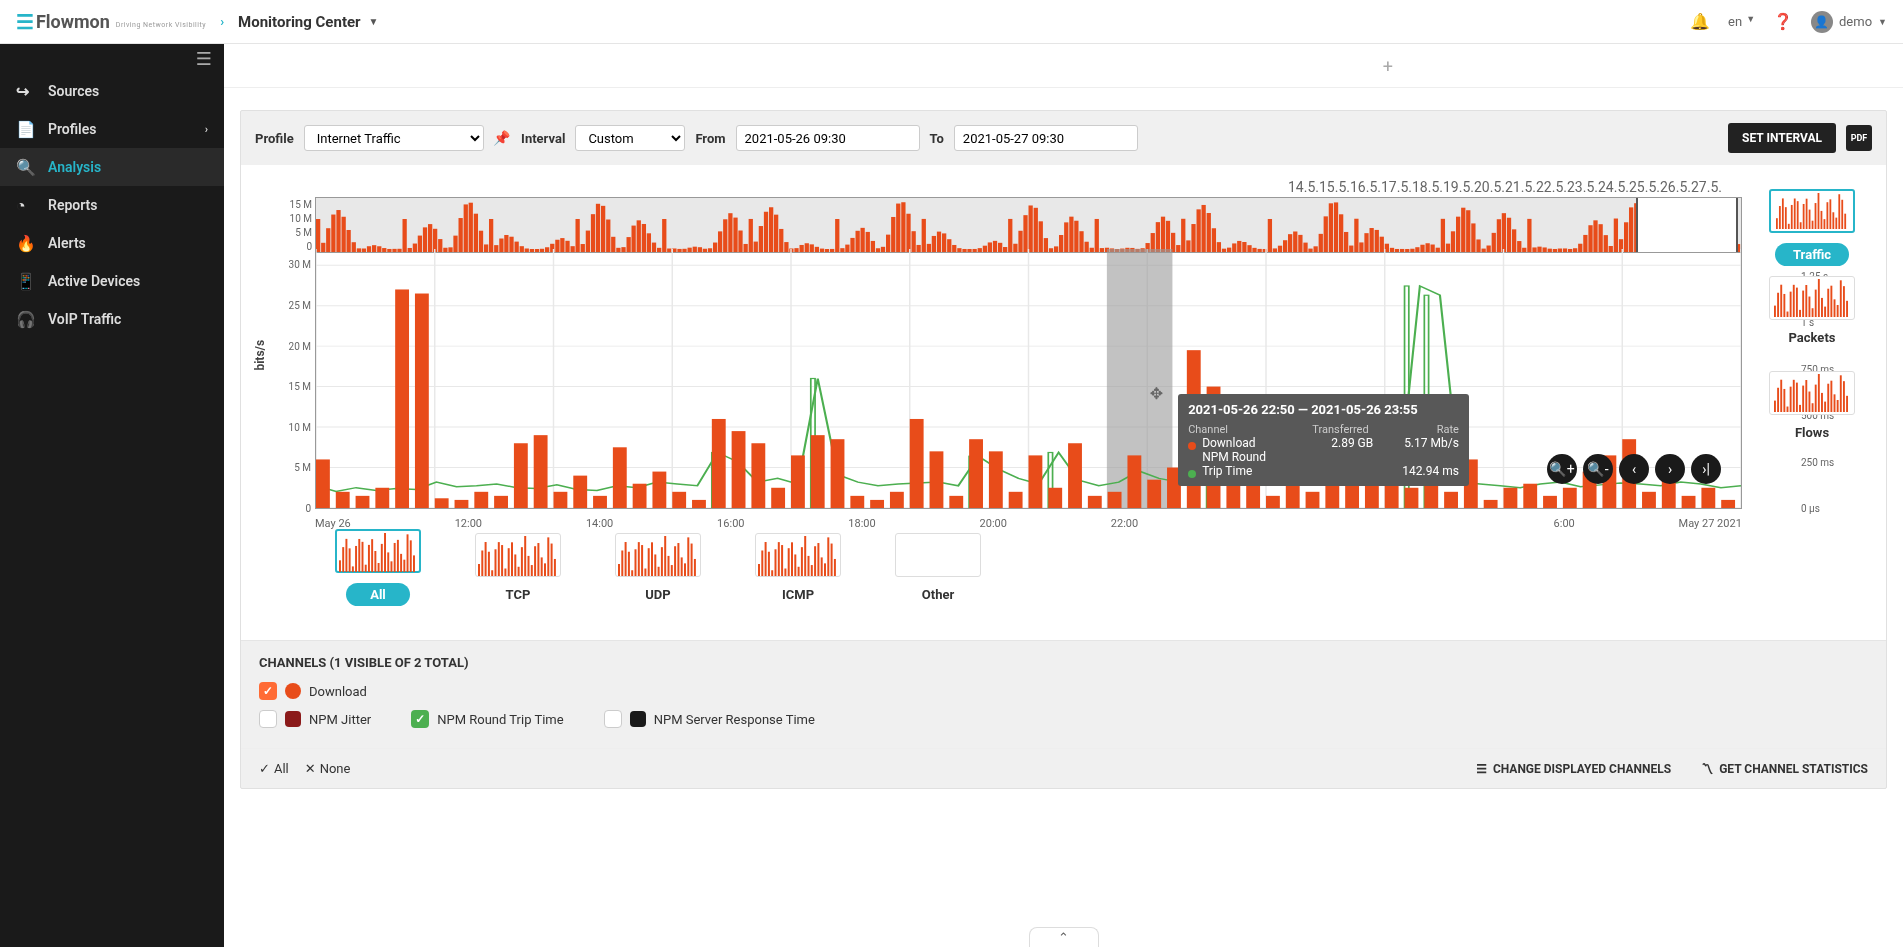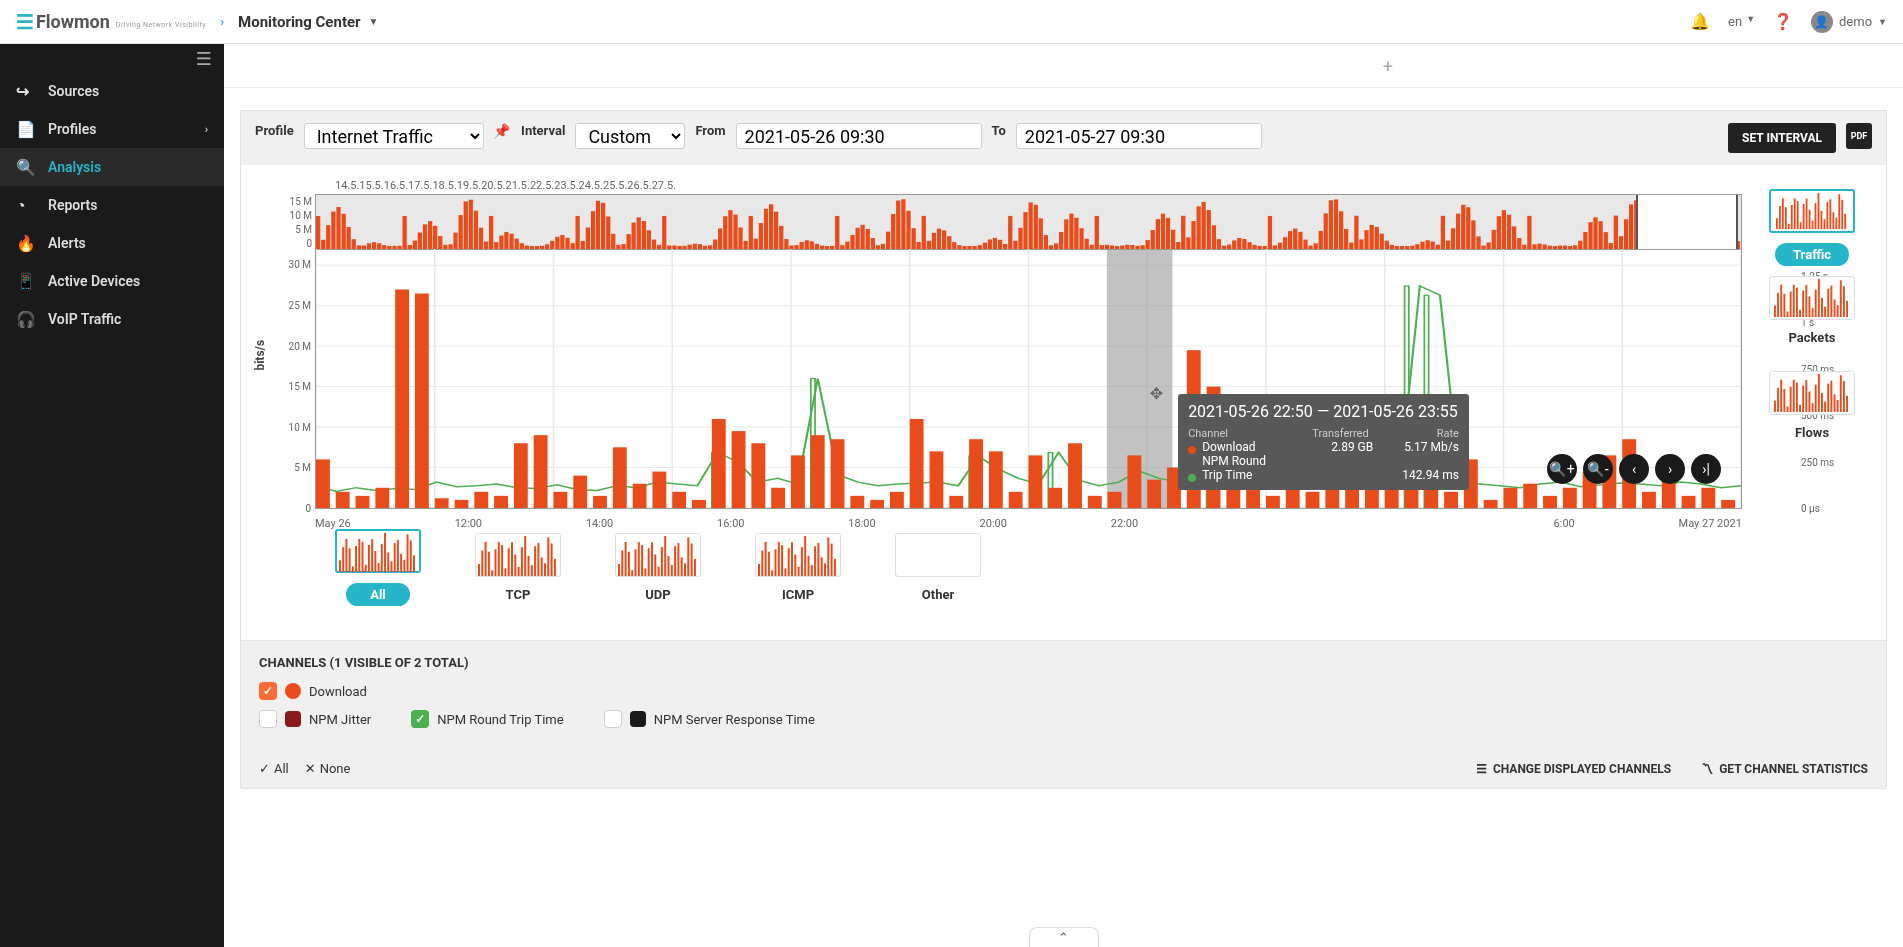--- a/index.html
+++ b/index.html
@@ -27,59 +27,59 @@
 .nav-item .nav-chevron { margin-left: auto; font-size: 11px; }
 
 
 .main { position: absolute; left: 224px; top: 44px; right: 0; bottom: 0; background: #fff; overflow: hidden; }
 .tabs-row { height: 44px; display: flex; align-items: flex-end; justify-content: center; border-bottom: 1px solid #eee; position: relative; }
 .tab { padding: 0 8px 8px; color: #27b5c9; font-weight: 700; font-size: 14px; border-bottom: 3px solid #27b5c9; }
 .tab-add { position: absolute; right: 510px; color: #aaa; font-size: 18px; padding-bottom: 10px; cursor: pointer; }
 
 
 .panel { margin: 22px 16px 0; background: #f0f0f0; border: 1px solid #e0e0e0; border-radius: 2px; }
-.controls { display: flex; padding: 12px 14px; gap: 10px; flex-wrap: wrap; }
+.controls { display: flex; align-items: center; padding: 12px 14px; gap: 10px; flex-wrap: wrap; }
 .controls label { font-weight: 700; font-size: 13px; }
-.controls select, .controls input[type="text"] { height: 26px; border: 1px solid #ccc; border-radius: 3px; padding: 0 8px; font-size: 18px; background: #fff; }
+.controls select, .controls input[type="text"] { height: 26px; border: 1px solid #ccc; border-radius: 3px; padding: 0 8px; font-size: 13px; background: #fff; }
 .controls select { min-width: 180px; }
 .controls input { min-width: 160px; }
 .pin-icon { color: #2a7ab8; font-size: 14px; cursor: pointer; }
 .btn-set { margin-left: auto; background: #222; color: #fff; border: none; height: 30px; padding: 0 14px; font-weight: 700; font-size: 12px; border-radius: 3px; cursor: pointer; }
 .pdf-icon { background: #222; color: #fff; width: 26px; height: 26px; display: inline-flex; align-items: center; justify-content: center; border-radius: 3px; font-size: 9px; font-weight: 700; cursor: pointer; }
 
 
 .chart-wrap { background: #fff; padding: 14px; display: flex; }
 .charts-col { flex: 1; }
 .right-thumbs { width: 120px; display: flex; flex-direction: column; align-items: center; gap: 10px; padding-top: 10px; }
 .thumb { width: 86px; height: 44px; border: 1px solid #ddd; border-radius: 3px; background: #fff; padding: 2px; position: relative; cursor: pointer; }
 .thumb.active { border: 2px solid #27b5c9; }
 .thumb svg { width: 100%; height: 100%; }
 .thumb-btn { background: #27b5c9; color: #fff; border: none; border-radius: 14px; padding: 4px 18px; font-weight: 700; font-size: 13px; cursor: pointer; }
 .thumb-label { font-size: 13px; font-weight: 700; color: #333; margin-bottom: 16px; }
 
 
 .overview { position: relative; height: 70px; margin: 0 10px 0 60px; }
-.overview-dates { display: flex; justify-content: flex-start; font-size: 11px; color: #666; padding: 0 20px 2px; }
+.overview-dates { display: flex; justify-content: flex-end; font-size: 14px; color: #666; padding: 0 20px 2px; }
 .overview-plot { height: 56px; border: 1px solid #999; position: relative; background: #e8e8e8; }
 .overview-y { position: absolute; left: -42px; top: 0; font-size: 10px; color: #666; line-height: 14px; text-align: right; width: 38px; }
 .overview-sel { position: absolute; top: 0; bottom: 0; background: #fff; border-left: 2px solid #555; border-right: 2px solid #555; }
 
 
 .mainchart { position: relative; height: 260px; margin: 0 10px 0 60px; border: 1px solid #999; border-top: none; }
 .mainchart-ylabel { position: absolute; left: -56px; top: 50%; transform: rotate(-90deg) translateX(50%); transform-origin: left; font-size: 12px; color: #444; font-weight: 700; }
 .mainchart-y { position: absolute; left: -42px; font-size: 10px; color: #666; text-align: right; width: 38px; }
 .mainchart-y2 { position: absolute; right: -52px; font-size: 10px; color: #666; width: 48px; }
 .mainchart-xticks { position: absolute; left: 60px; right: 10px; display: flex; justify-content: space-between; font-size: 11px; color: #666; margin-top: 8px; }
 .selection-band { fill: #999; opacity: 0.6; }
 .nav-circles { position: absolute; right: 20px; bottom: 24px; display: flex; gap: 6px; }
 .nav-circle { width: 30px; height: 30px; border-radius: 50%; background: #1a1a1a; color: #fff; display: inline-flex; align-items: center; justify-content: center; font-size: 14px; cursor: pointer; }
 
 
 .tooltip { position: absolute; background: #585858; color: #fff; border-radius: 3px; padding: 8px 10px; font-size: 12px; min-width: 250px; }
-.tooltip-title { font-weight: 400; margin-bottom: 6px; font-size: 16px; }
+.tooltip-title { font-weight: 700; margin-bottom: 6px; font-size: 13px; }
 .tooltip-row { display: flex; align-items: flex-end; }
 .tooltip-hdr { color: #ccc; font-size: 11px; }
 .tooltip-dot { width: 8px; height: 8px; border-radius: 50%; margin-right: 6px; display: inline-block; }
 .tooltip-cell { flex: 1; }
 .tooltip-cell.r { text-align: right; min-width: 70px; }
 
 
 .chart-tabs { display: flex; gap: 54px; padding: 20px 0 20px 80px; align-items: center; }
 .chart-tab { display: flex; flex-direction: column; align-items: center; gap: 10px; cursor: pointer; }
 .chart-tab .mini { width: 86px; height: 44px; border: 1px solid #ddd; border-radius: 3px; padding: 2px; }

